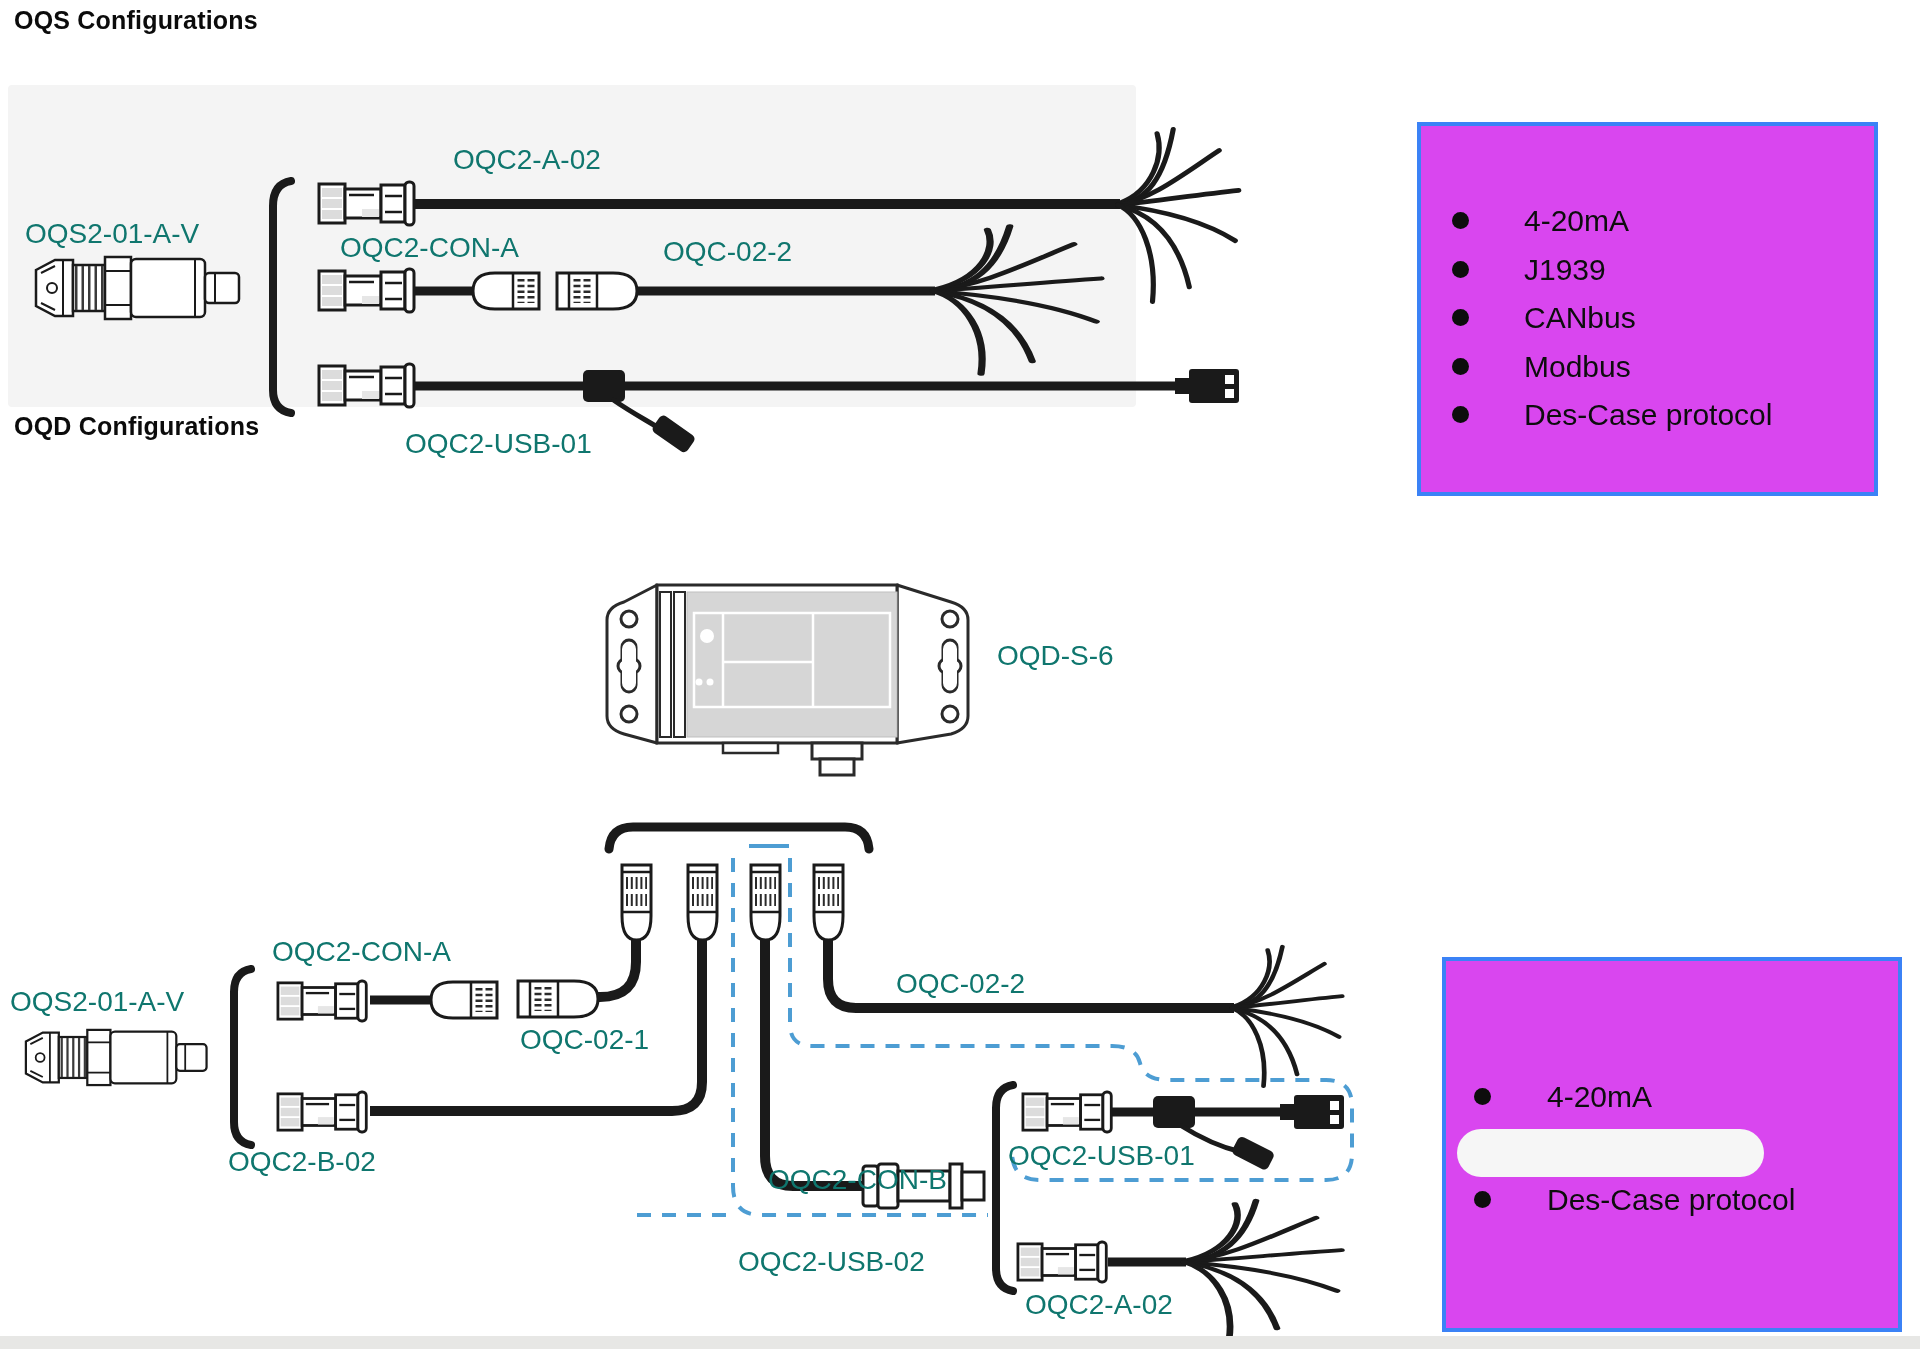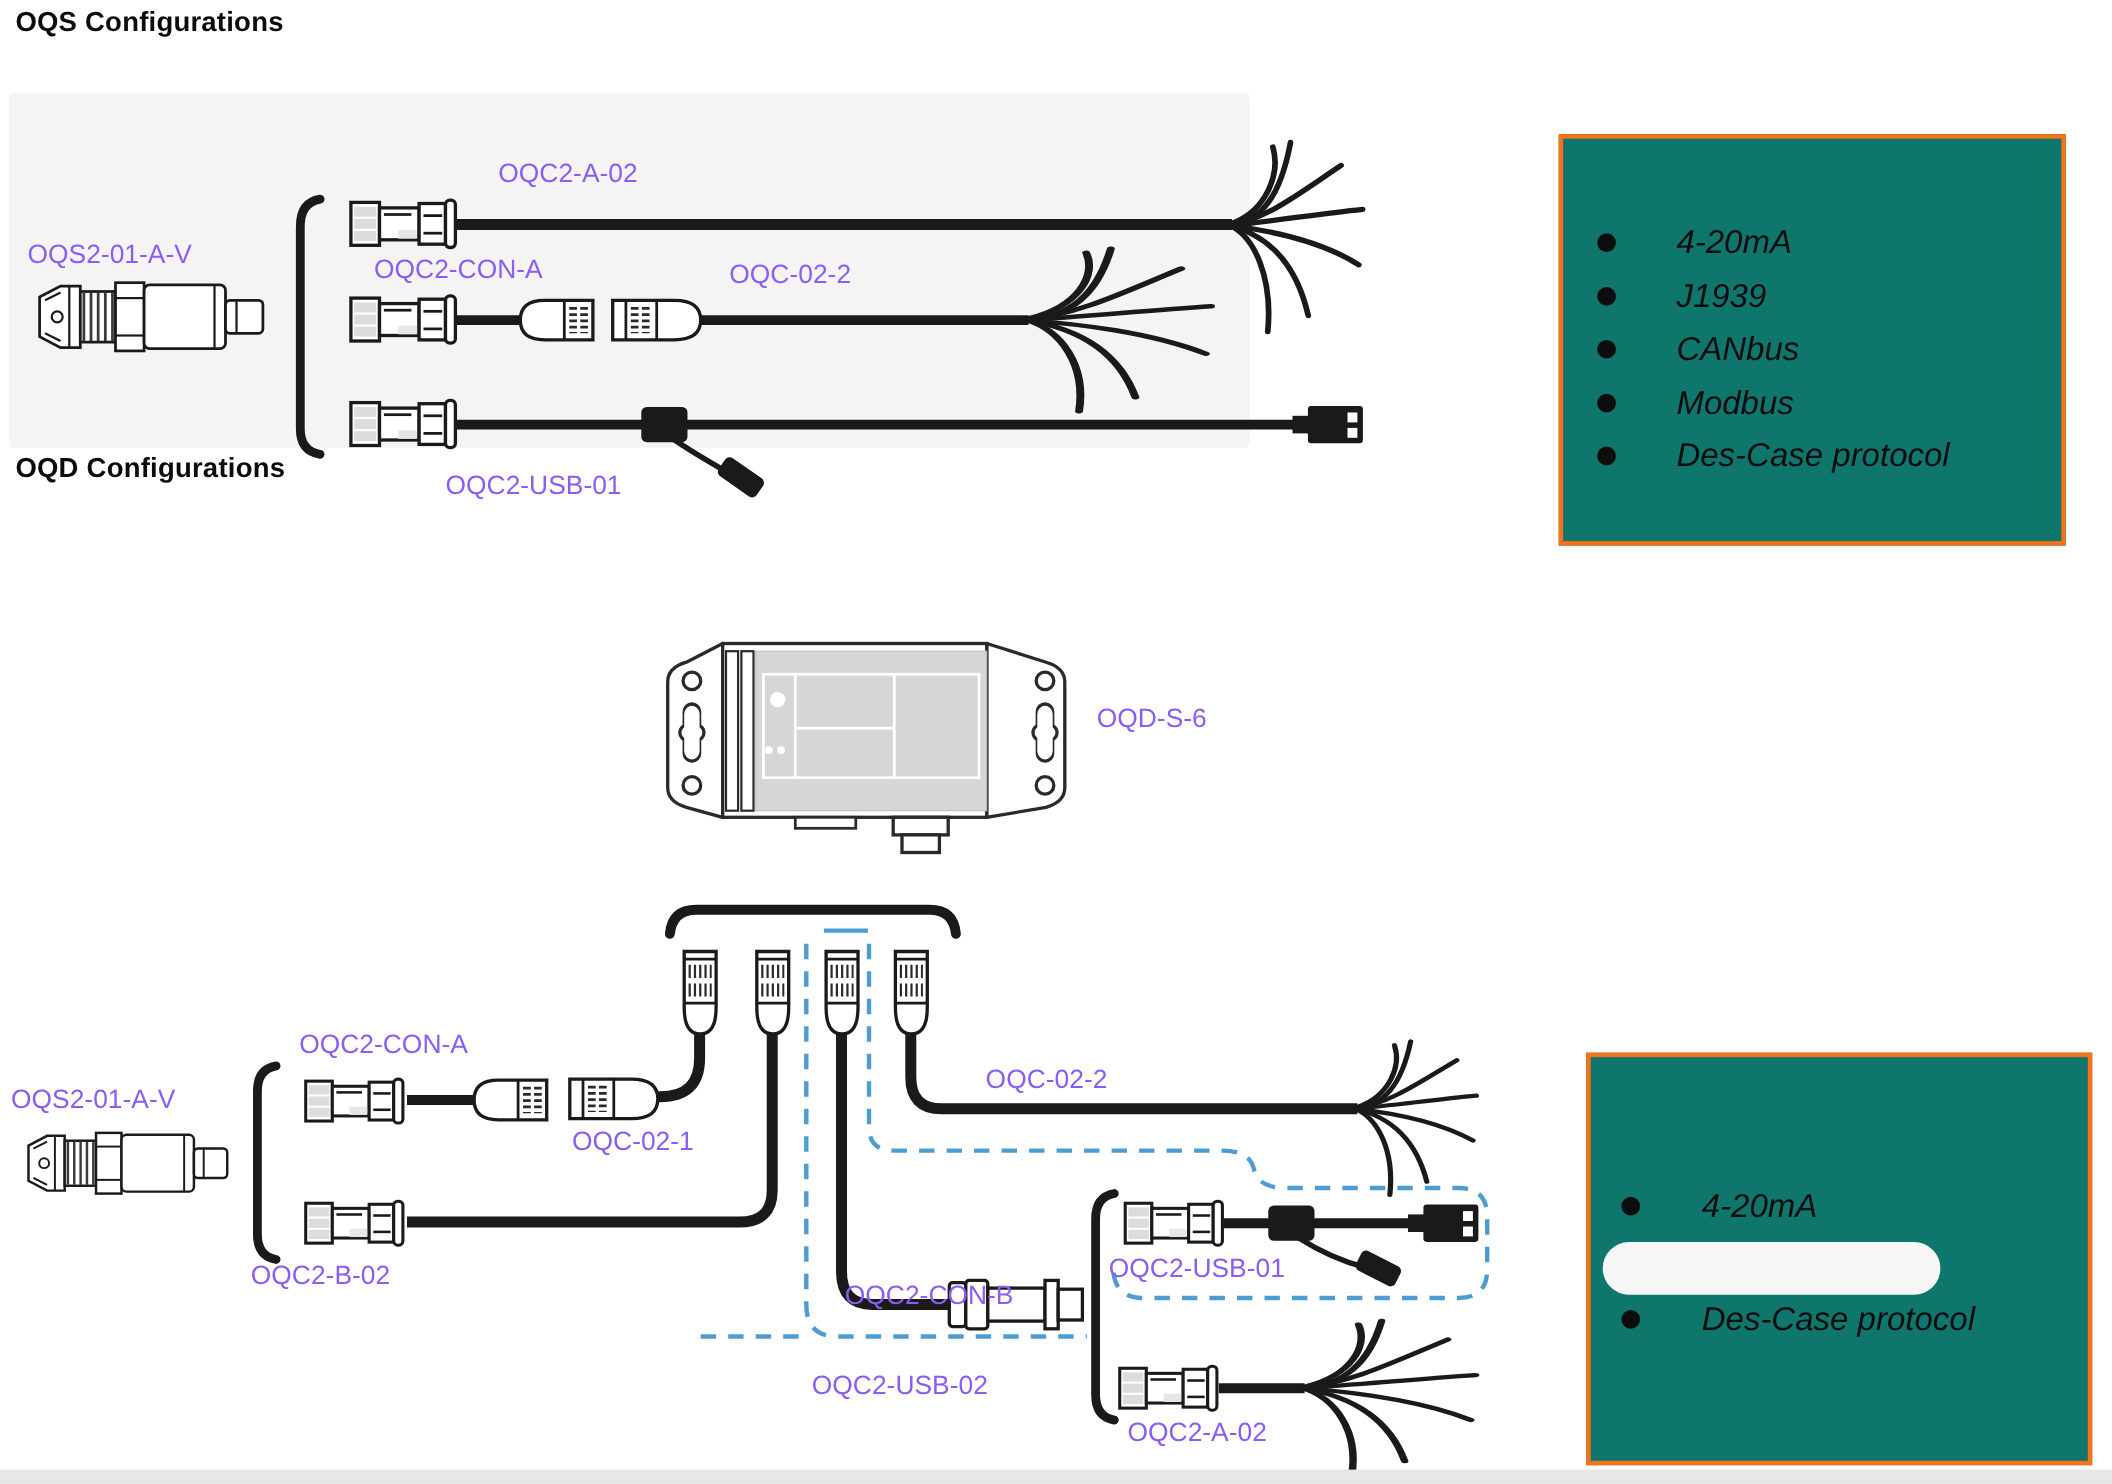--- a/index.html
+++ b/index.html
@@ -1,21 +1,21 @@
 <!DOCTYPE html>
 <html><head>
 <meta charset="utf-8">
 <style>
   html,body{margin:0;padding:0;background:#ffffff;}
   body{position:relative;width:1920px;height:1349px;font-family:"Liberation Sans",sans-serif;overflow:hidden;}
   .title{position:absolute;font-size:25px;font-weight:bold;color:#0b0b0b;white-space:nowrap;letter-spacing:0.2px;}
-  .dlabel{position:absolute;font-size:24px;color:#8b5cf6;white-space:nowrap;}
+  .dlabel{position:absolute;font-size:28px;color:#0f766e;white-space:nowrap;}
   .panel{position:absolute;left:8px;top:85px;width:1128px;height:322px;background:#f4f4f4;border-radius:4px;}
   .svgwrap{position:absolute;left:0;top:0;width:1920px;height:1349px;}
-  .protobox{position:absolute;border:4px solid #f97316;background:#0f766e;box-sizing:border-box;font-style:italic;}
+  .protobox{position:absolute;border:4px solid #3b82f6;background:#d946ef;box-sizing:border-box;}
   .protobox.oqs{left:1417px;top:122px;width:461px;height:374px;}
   .protobox.oqd{left:1442px;top:957px;width:460px;height:375px;}
   .protobox ul{margin:0;padding:77px 0 0 0;list-style:none;}
   .protobox li{position:relative;height:48.6px;padding-left:103px;font-size:30px;color:#0d0d0d;line-height:36px;}
   .protobox li::before{content:"";position:absolute;left:31px;top:9px;width:17px;height:17px;border-radius:50%;background:#0d0d0d;}
   .oqd-item{position:absolute;font-size:30px;color:#0d0d0d;line-height:36px;padding-left:0;white-space:nowrap;}
   .oqd-item::before{content:"";position:absolute;left:-73px;top:9px;width:17px;height:17px;border-radius:50%;background:#0d0d0d;}
   .erased-blob{position:absolute;left:11px;top:168px;width:307px;height:48px;background:#f6f6f6;border-radius:24px;}
   .bottom-strip{position:absolute;left:0;top:1336px;width:1920px;height:13px;background:#e7e7e5;}
 </style>

